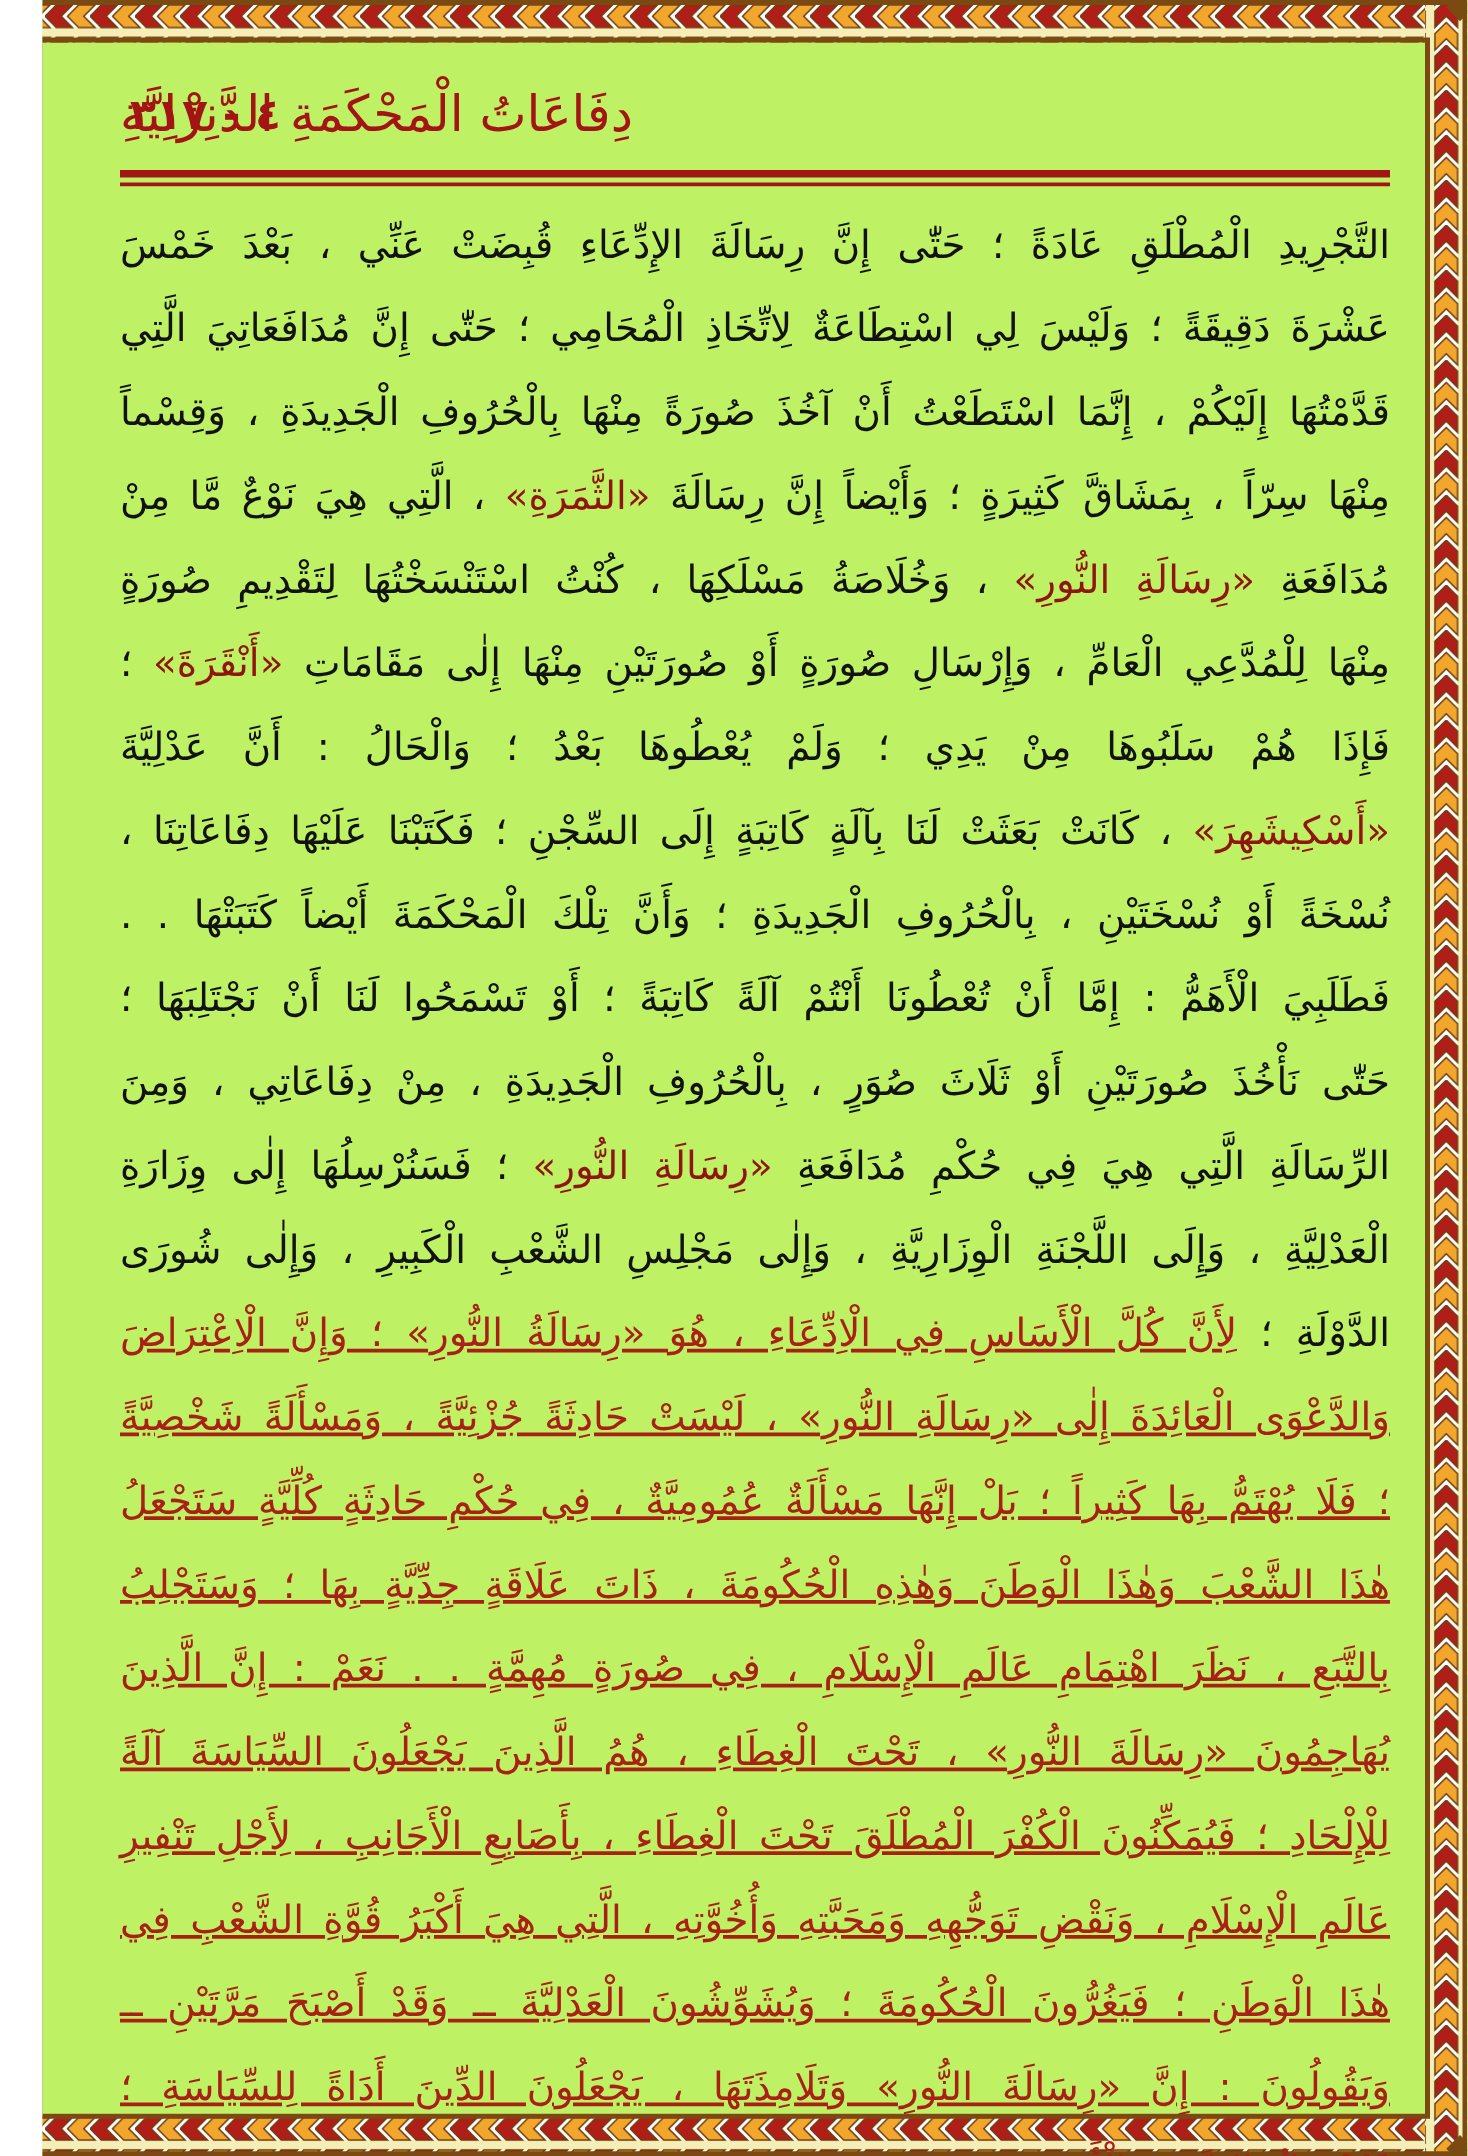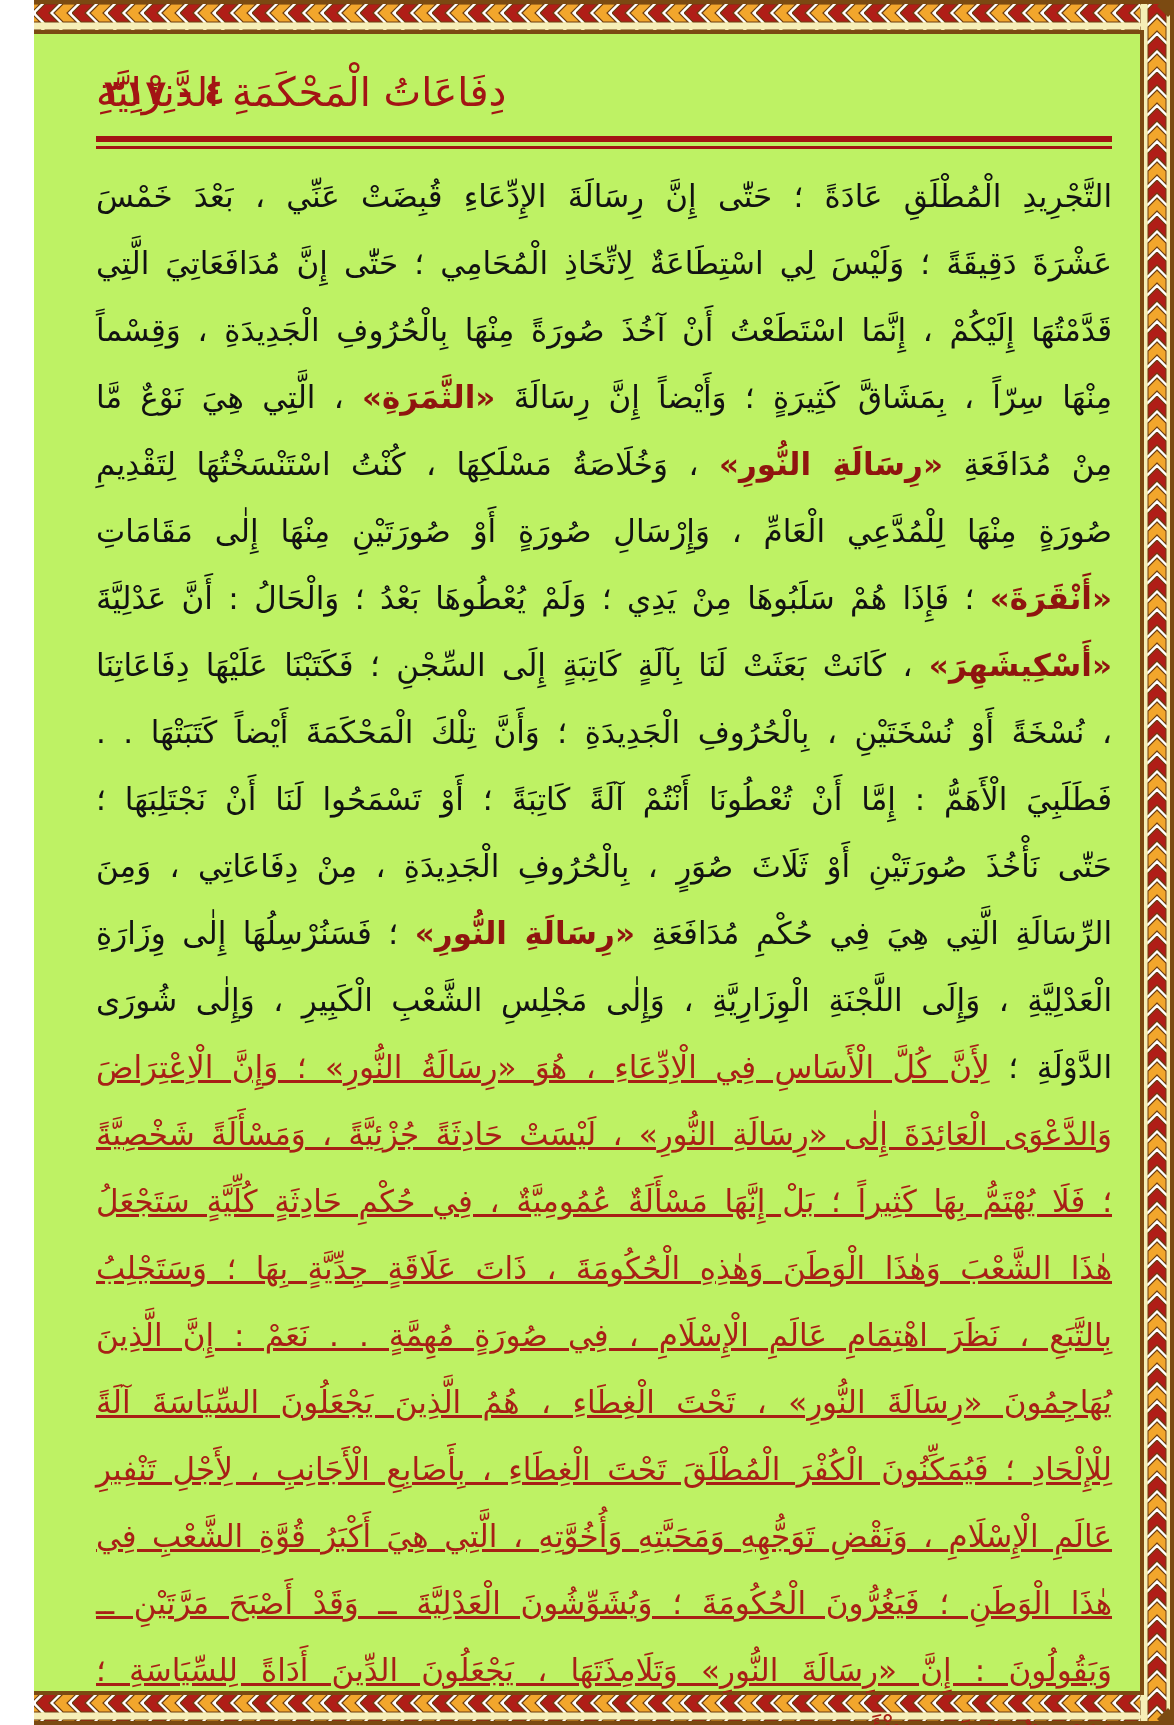--- a/index.html
+++ b/index.html
@@ -54,21 +54,21 @@
     line-height:67px;
     text-align:justify;
     text-justify:inter-word;
     word-spacing:5px;
     color:var(--c-body-black);
   }
   .para{margin:0;}
   .para.indent{text-indent:34px;}
   .run-black{color:var(--c-body-black);}
   .run-red{color:var(--c-body-red);text-decoration:underline;}
-  .run-name{color:var(--c-name-red);font-weight:bold;}
+  .run-name{color:var(--c-name-red);font-weight:normal;}
 </style>
 </head>
 <body>
 
 <div class="page">
 
   <svg class="border-svg" width="1174" height="1725" viewBox="0 0 1174 1725" aria-hidden="true">
     <defs>
       <pattern id="bh" width="36" height="26" patternUnits="userSpaceOnUse">
         <rect width="36" height="26" fill="#f6eeb7"></rect>

